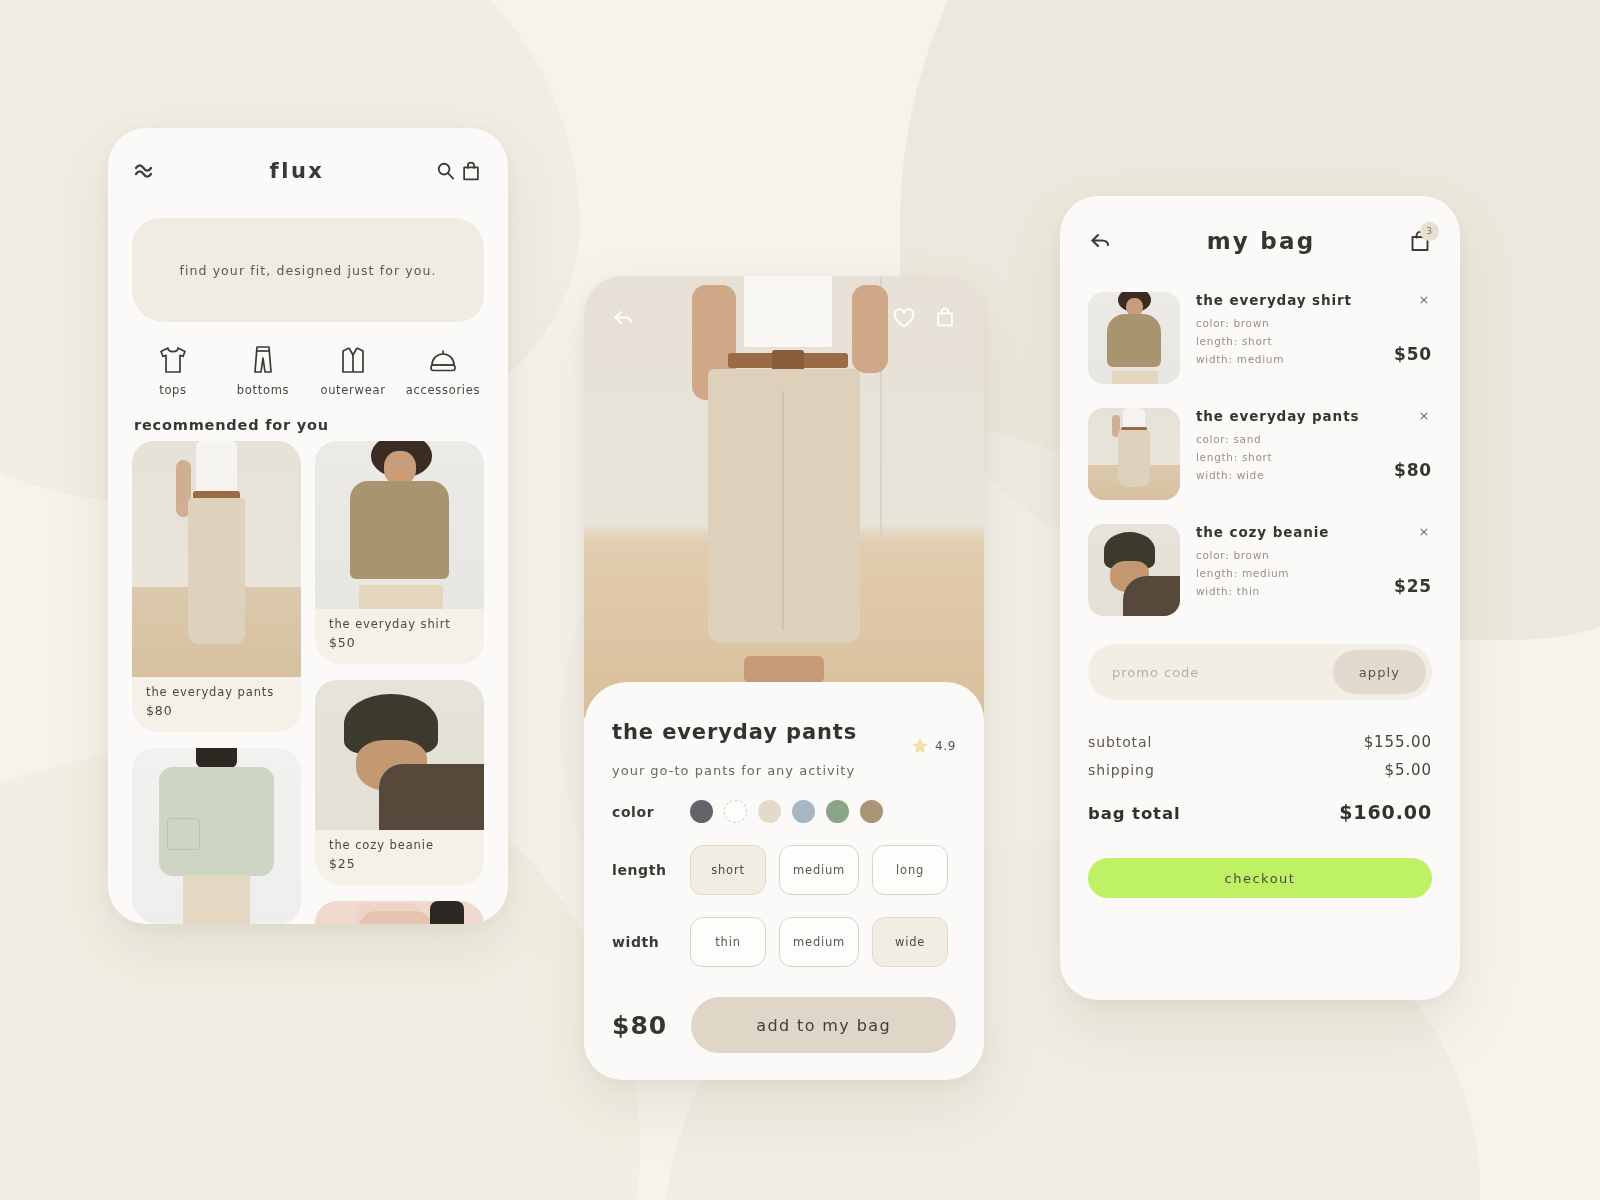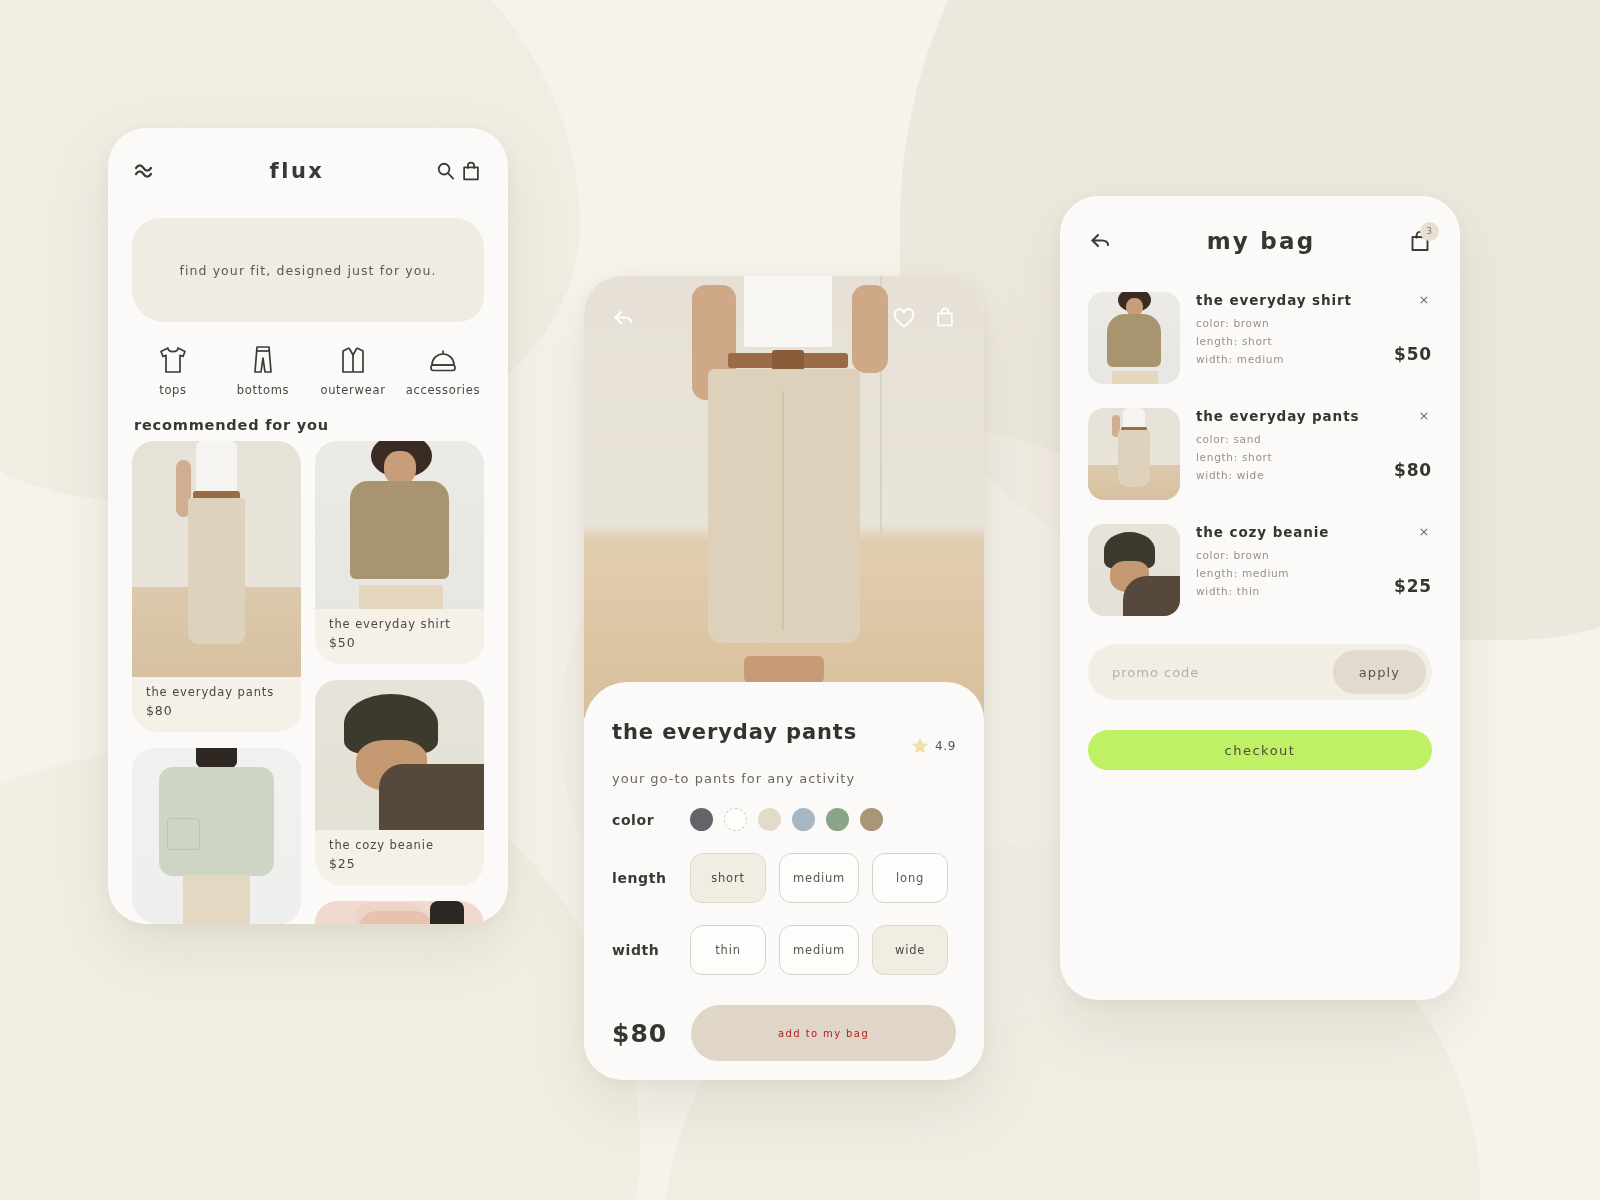--- a/index.html
+++ b/index.html
@@ -150,41 +150,41 @@
   }
   .detail-top .right { display:flex; gap:18px; }
 
   .sheet {
     position: relative; margin-top: -36px; background: #fbfaf8;
     border-radius: 44px 38px 0 0; padding: 26px 28px 0;
   }
   .title-row { display:flex; align-items:center; justify-content:space-between; }
   .p-title { font-size: 21px; font-weight: 700; color:#34322f; letter-spacing:.9px; }
   .rating { display:flex; align-items:center; gap:6px; font-size:12px; color:#55524e;margin-top:29px; }
-  .p-sub { margin-top: 16px; font-size: 13px; color:#6b6760; letter-spacing:1px; }
+  .p-sub { margin-top: 8px; font-size: 13px; color:#6b6760; letter-spacing:1px; }
 
   .opt-row { display:flex; align-items:center; margin-top:22px; }
   .opt-label { width: 78px; font-size: 14px; font-weight:700; color:#3b3936; letter-spacing:.6px; }
   .swatches { display:flex; gap:11px; }
   .sw { width: 23px; height: 23px; border-radius:50%; }
   .sw.outline { background:#fdfdfc; border:1.4px dashed #d6d1c7; }
   .pills { display:flex; gap:13px; }
   .pill {
     min-width: 76px; padding: 17px 13px; border:1.3px solid #d8d3ca;
     border-radius: 13px 12px 14px 12px; text-align:center;
     font-size: 11.5px; color:#5a5750; letter-spacing:.8px; background:#fdfdfc;
   }
   .pill.sel { background:#f2ede3; border-color:#e0d9cb; color:#4d4a44; }
 
   .cta-row { display:flex; align-items:center; gap:24px; padding:30px 0 0; }
   .big-price { font-size:25px; font-weight:700; color:#37352f; letter-spacing:1px; }
   .add-bag {
     flex:1; height:56px; background:#dfd6c7; border:none;
     border-radius: 30px 28px 30px 28px;
-    font-size:10px; color:#b91c1c; letter-spacing:1.4px;
+    font-size:16px; color:#404040; letter-spacing:1.4px;
     display:flex; align-items:center; justify-content:center; cursor:pointer;
     font-family: "DejaVu Sans", sans-serif;
   }
 
   
   .bag-header { height: 90px; display:flex; align-items:center; padding: 0 28px; }
   .bag-title { flex:1; text-align:center; font-size:23px; font-weight:700; color:#37352f; letter-spacing:2.2px; }
   .bag-badge {
     position:absolute; top:-7px; right:-7px; width:19px; height:19px;
     border-radius:50%; background:#e6dfd2; color:#7d7566;
@@ -574,15 +574,29 @@
       </div>
       <div class="bi-price hand">$25</div>
     </div>
   </div>
 
   <div class="promo">
     <input class="hand" type="text" placeholder="promo code" style="">
     <button class="apply hand">apply</button>
   </div>
 
+  <div class="totals">
+    <div class="t-row">
+      <span class="t-label hand">subtotal</span>
+      <span class="t-val hand">$155.00</span>
+    </div>
+    <div class="t-row">
+      <span class="t-label hand">shipping</span>
+      <span class="t-val hand">$5.00</span>
+    </div>
+    <div class="t-row grand">
+      <span class="t-label hand">bag total</span>
+      <span class="t-val hand">$160.00</span>
+    </div>
+  </div>
 
   <button class="checkout hand">checkout</button>
 </div>
 
 </body></html>

